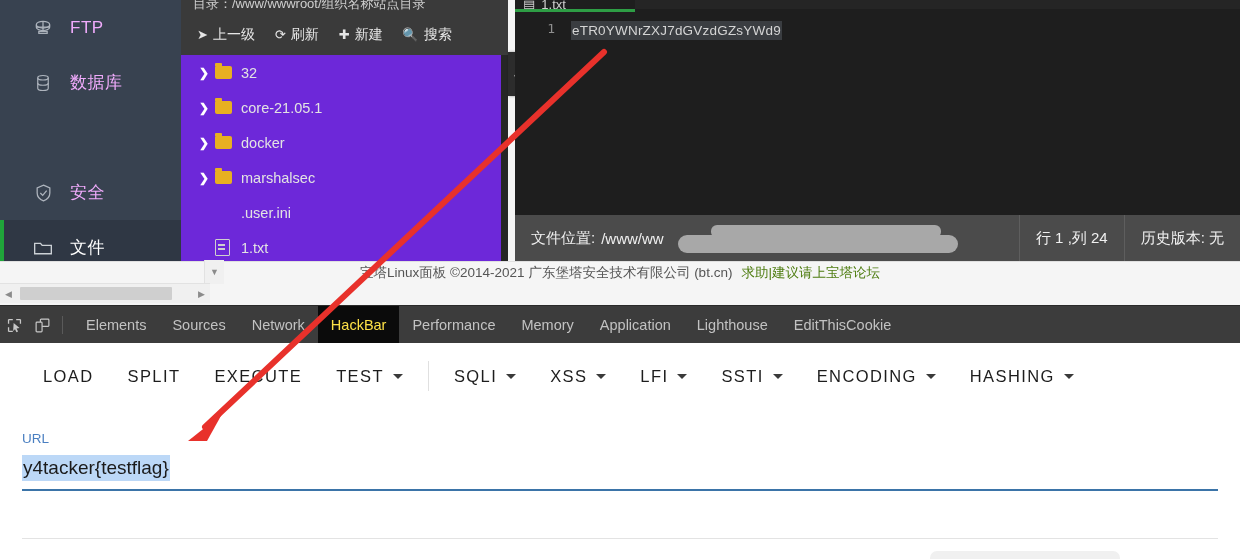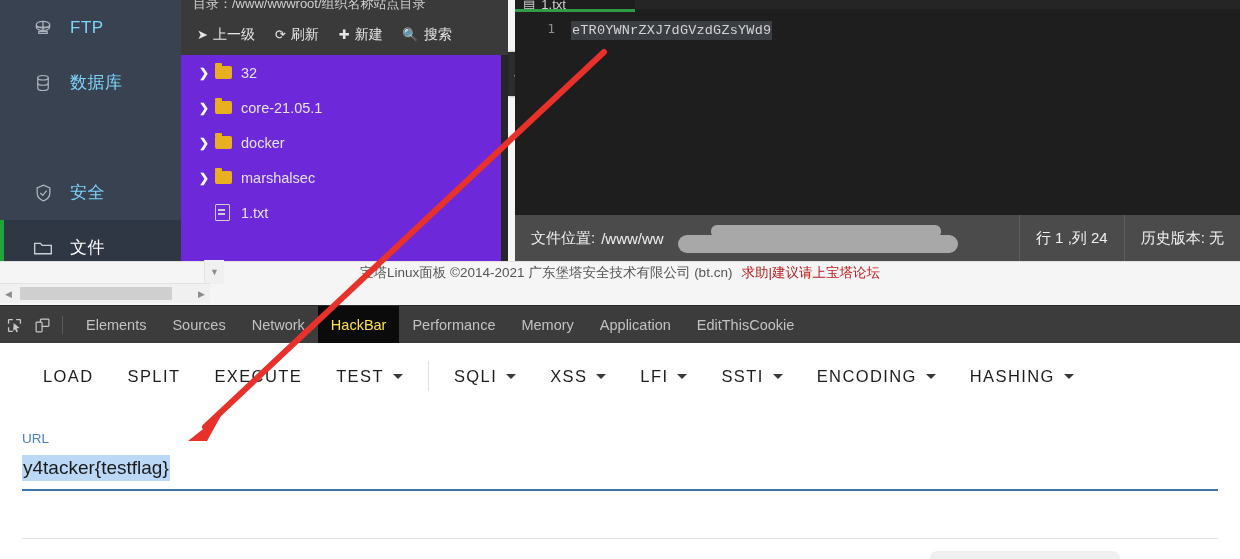--- a/index.html
+++ b/index.html
@@ -18,21 +18,21 @@
   }
 
   
   .bt-sidebar {
     position: absolute; left: 0; top: 0; width: 181px; height: 262px;
     background: #384250;
   }
   .bt-nav-item {
     position: absolute; left: 0; width: 181px; height: 55px;
     display: flex; align-items: center; padding-left: 32px; box-sizing: border-box;
-    color: #7dd3fc; font-size: 17px; letter-spacing: .5px;
+    color: #f0abfc; font-size: 17px; letter-spacing: .5px;
   }
   .bt-nav-item .ico {
     width: 22px; height: 22px; margin-right: 16px;
     display: inline-flex; align-items: center; justify-content: center;
     opacity: .85;
   }
   .bt-nav-item.active { background: #2f3744; color: #ffffff; }
   .bt-nav-item.active::before {
     content: ""; position: absolute; left: 0; top: 0; width: 4px; height: 55px;
     background: #20a53a;
@@ -147,21 +147,21 @@
     background: #1e1e1e;
   }
   .ed-gutter {
     position: absolute; left: 0; top: 0; width: 52px; height: 203px;
     background: #1e1e1e; color: #8f8f8f;
     font-family: "DejaVu Sans Mono", monospace; font-size: 13px;
     text-align: right; padding-top: 9px; padding-right: 12px; box-sizing: border-box;
   }
   .ed-line {
     position: absolute; left: 56px; top: 9px;
-    font-family: Liberation Mono, monospace; font-size: 13.5px;
+    font-family: Liberation Sans, sans-serif; font-size: 13.5px;
     color: #d4d4d4; letter-spacing: .2px;
     background: #3a3d41; padding: 2px 1px 2px 1px;
   }
   .ed-statusbar {
     position: absolute; left: 0; top: 215px; width: 725px; height: 47px;
     background: #4b4b4b; display: flex; align-items: flex-end;
     color: #f0f0f0; font-size: 15px;
   }
   .ed-status-cell {
     height: 47px; display: flex; align-items: center; padding: 0 16px;
@@ -175,21 +175,21 @@
   .redact.r1 { left: 196px; top: 10px;  width: 230px; height: 13px; border-radius: 6px; }
   .redact.r2 { left: 163px; top: 20px;  width: 280px; height: 18px; border-radius: 9px; }
 
   
   .bt-footer {
     position: absolute; left: 0; top: 262px; width: 1240px; height: 22px;
     background: #f5f5f5;
     display: flex; align-items: center; justify-content: center;
     color: #555555; font-size: 13.5px; gap: 9px;
   }
-  .bt-footer .lnk { color: #b91c1c; }
+  .bt-footer .lnk { color: #4d7c0f; }
   .bt-footer-body {
     position: absolute; left: 223px; top: 284px; width: 1017px; height: 21px;
     background: #f5f5f5;
   }
   .bt-footer-sep {
     position: absolute; left: 0; top: 261px; width: 1240px; height: 1px; background: #e0e0e0;
   }
 
   
   .dt-tabbar {
@@ -345,20 +345,25 @@
         </div>
         <div class="ft-row">
           <span class="chev">❯</span>
           <span class="fic">
               <span class="folder-glyph"></span>
             </span>
           <span>marshalsec</span>
         </div>
         <div class="ft-row">
           <span class="chev blank">❯</span>
+          <span class="fic"></span>
+          <span>.user.ini</span>
+        </div>
+        <div class="ft-row">
+          <span class="chev blank">❯</span>
           <span class="fic">
               <span class="file-glyph"></span>
             </span>
           <span>1.txt</span>
         </div>
       </div>
       <div class="ft-scrollbar"></div>
     </div>
 
     <div class="collapse-handle">
@@ -422,20 +427,21 @@
       </svg>
     </div>
     <span class="dt-div"></span>
     <div class="dt-tab">Elements</div>
     <div class="dt-tab">Sources</div>
     <div class="dt-tab">Network</div>
     <div class="dt-tab active">HackBar</div>
     <div class="dt-tab">Performance</div>
     <div class="dt-tab">Memory</div>
     <div class="dt-tab">Application</div>
+    <div class="dt-tab">Lighthouse</div>
     <div class="dt-tab">EditThisCookie</div>
   </div>
 
   <div class="hb-toolbar">
     <span class="hb-btn">
       <span>LOAD</span>
     </span>
     <span class="hb-btn">
       <span>SPLIT</span>
     </span>

